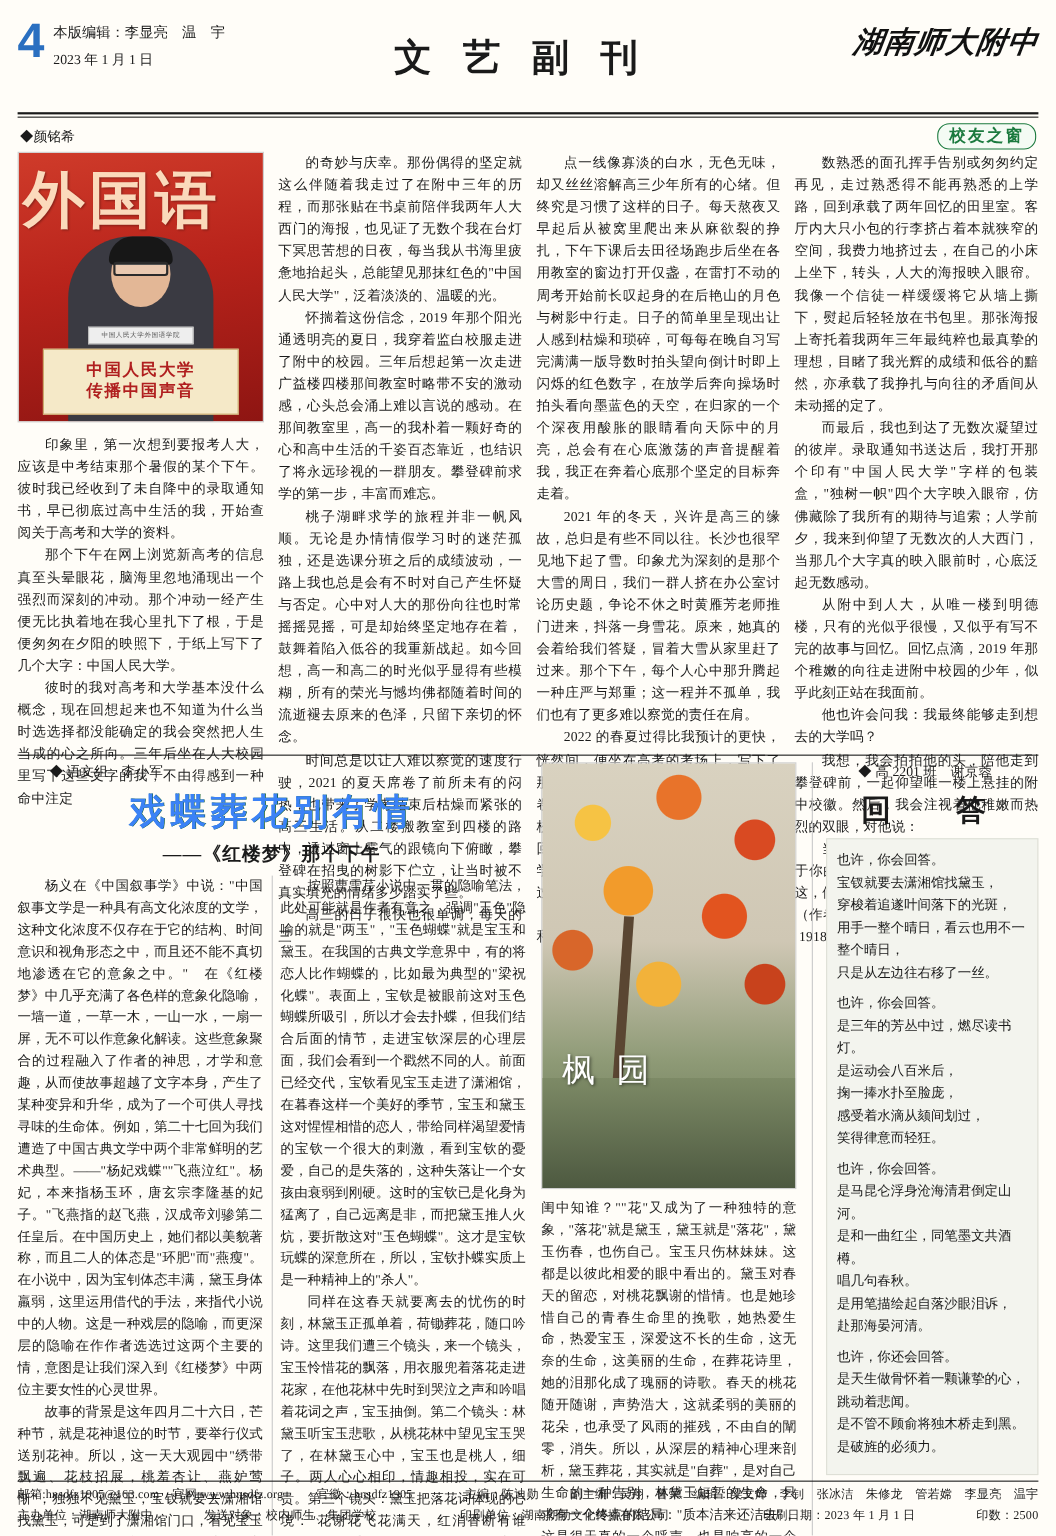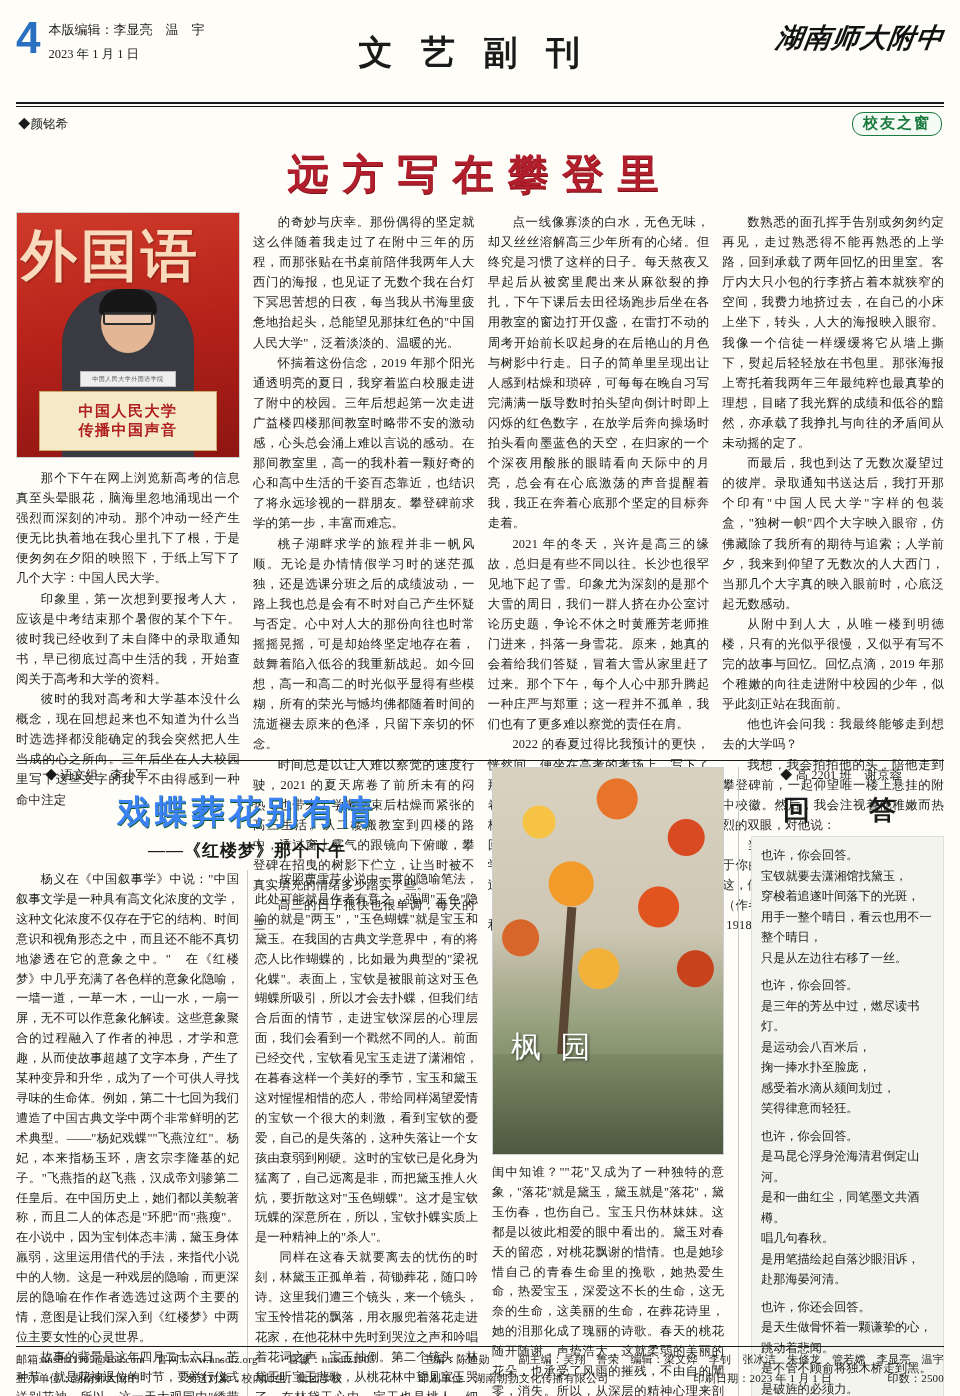--- a/index.html
+++ b/index.html
@@ -367,40 +367,39 @@
     </div>
   </div>
   <div class="rule-thick"></div>
   <div class="rule-thin"></div>
 
   <div class="byline-bar">
     <span class="left">◆颜铭希</span>
     <span class="stamp">校友之窗</span>
   </div>
 
-  <div class="headline-main">远方写在攀登里</div>
 
   <div class="top-grid">
 
     <div class="photo-col">
       <div class="photo">
         <div class="bigchar">外国语</div>
         <div class="person"></div>
         <div class="head"></div>
         <div class="hair"></div>
         <div class="glasses"></div>
         <div class="lanyard">中国人民大学外国语学院</div>
         <div class="board">
           <span>中国人民大学</span>
           <span>传播中国声音</span>
         </div>
       </div>
       <div class="col-text">
+        <p>印象里，第一次想到要报考人大，应该是中考结束那个暑假的某个下午。彼时我已经收到了未自降中的录取通知书，早已彻底过高中生活的我，开始查阅关于高考和大学的资料。</p>
         <p>那个下午在网上浏览新高考的信息真至头晕眼花，脑海里忽地涌现出一个强烈而深刻的冲动。那个冲动一经产生便无比执着地在我心里扎下了根，于是便匆匆在夕阳的映照下，于纸上写下了几个大字：中国人民大学。</p>
-        <p>印象里，第一次想到要报考人大，应该是中考结束那个暑假的某个下午。彼时我已经收到了未自降中的录取通知书，早已彻底过高中生活的我，开始查阅关于高考和大学的资料。</p>
         <p>彼时的我对高考和大学基本没什么概念，现在回想起来也不知道为什么当时选选择都没能确定的我会突然把人生当成的心之所向。三年后坐在人大校园里写下这些文字的我，不由得感到一种命中注定</p>
       </div>
     </div>
 
     <div class="col-text">
       <p>的奇妙与庆幸。那份偶得的坚定就这么伴随着我走过了在附中三年的历程，而那张贴在书桌前陪伴我两年人大西门的海报，也见证了无数个我在台灯下冥思苦想的日夜，每当我从书海里疲惫地抬起头，总能望见那抹红色的"中国人民大学"，泛着淡淡的、温暖的光。</p>
       <p>怀揣着这份信念，2019 年那个阳光通透明亮的夏日，我穿着监白校服走进了附中的校园。三年后想起第一次走进广益楼四楼那间教室时略带不安的激动感，心头总会涌上难以言说的感动。在那间教室里，高一的我朴着一颗好奇的心和高中生活的千姿百态靠近，也结识了将永远珍视的一群朋友。攀登碑前求学的第一步，丰富而难忘。</p>
       <p>桃子湖畔求学的旅程并非一帆风顺。无论是办情情假学习时的迷茫孤独，还是选课分班之后的成绩波动，一路上我也总是会有不时对自己产生怀疑与否定。心中对人大的那份向往也时常摇摇晃摇，可是却始终坚定地存在着，鼓舞着陷入低谷的我重新战起。如今回想，高一和高二的时光似乎显得有些模糊，所有的荣光与憾均佛都随着时间的流逝褪去原来的色泽，只留下亲切的怀念。</p>
       <p>时间总是以让人难以察觉的速度行驶，2021 的夏天席卷了前所未有的闷热，也带来了学考结束后枯燥而紧张的高三生活。从二楼搬教室到四楼的路中，透过窗上雾气的跟镜向下俯瞰，攀登碑在招曳的树影下伫立，让当时被不真实填充的情绪多少踏实了些。</p>
       <p>高三的日子很快也很单调，每天的三</p>

